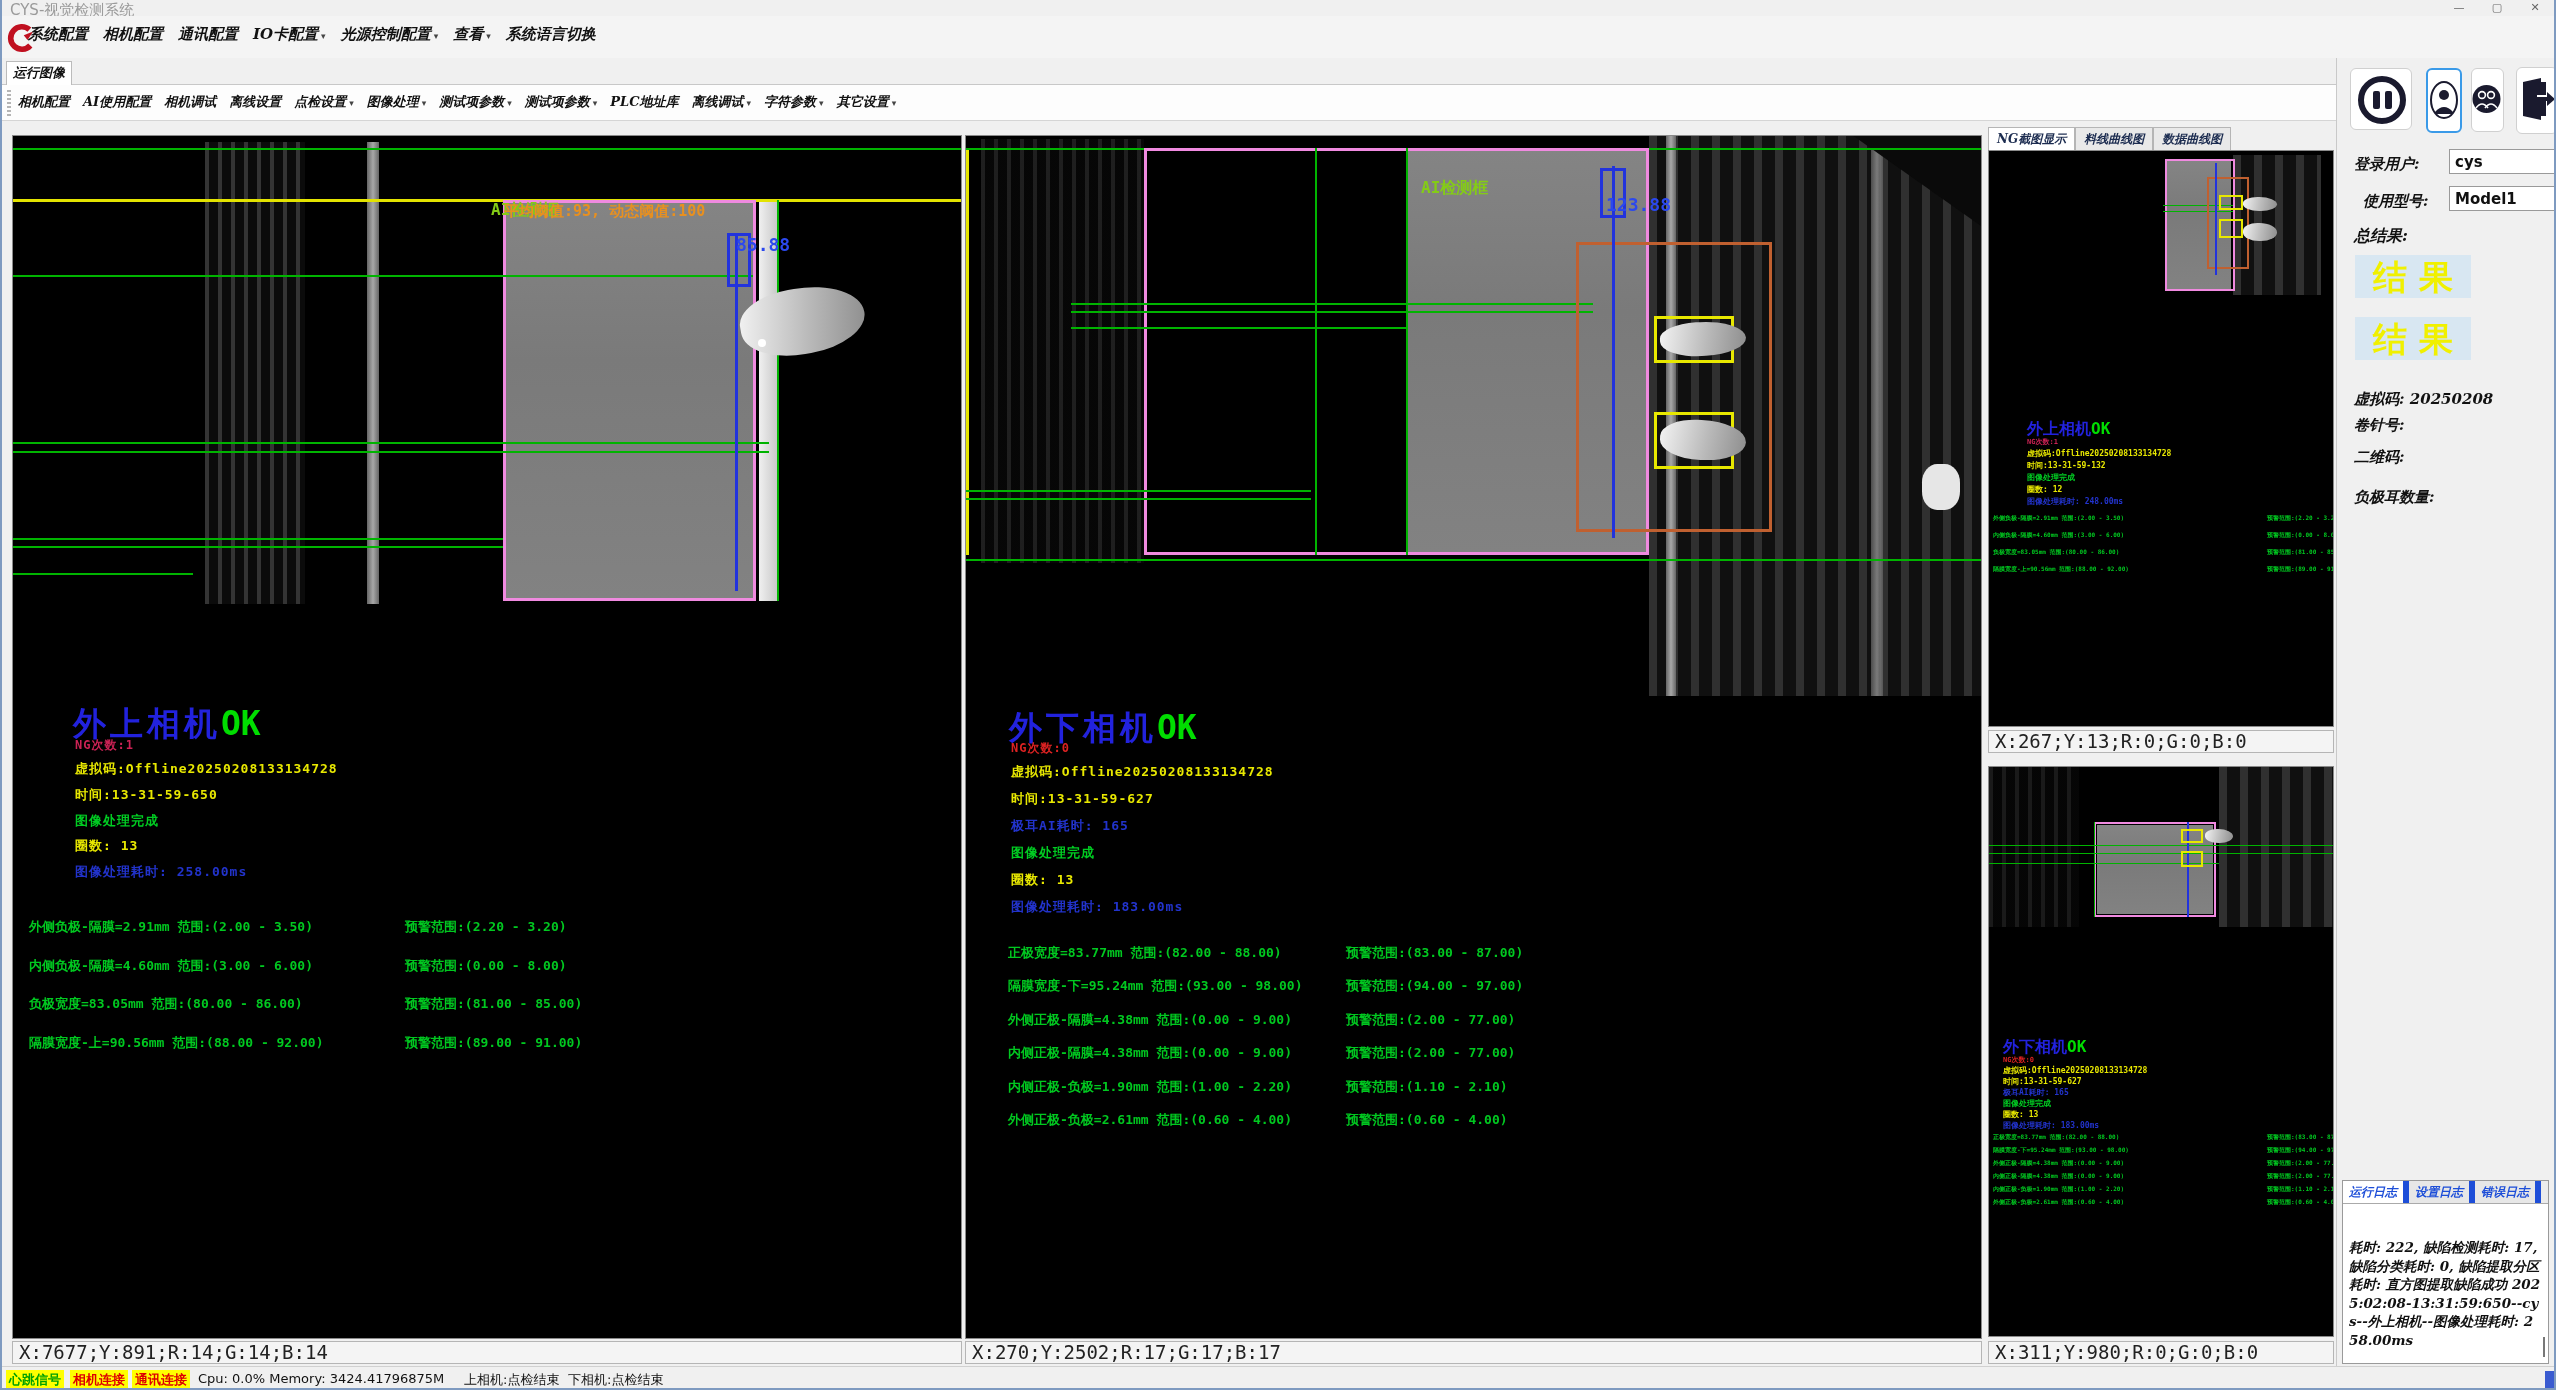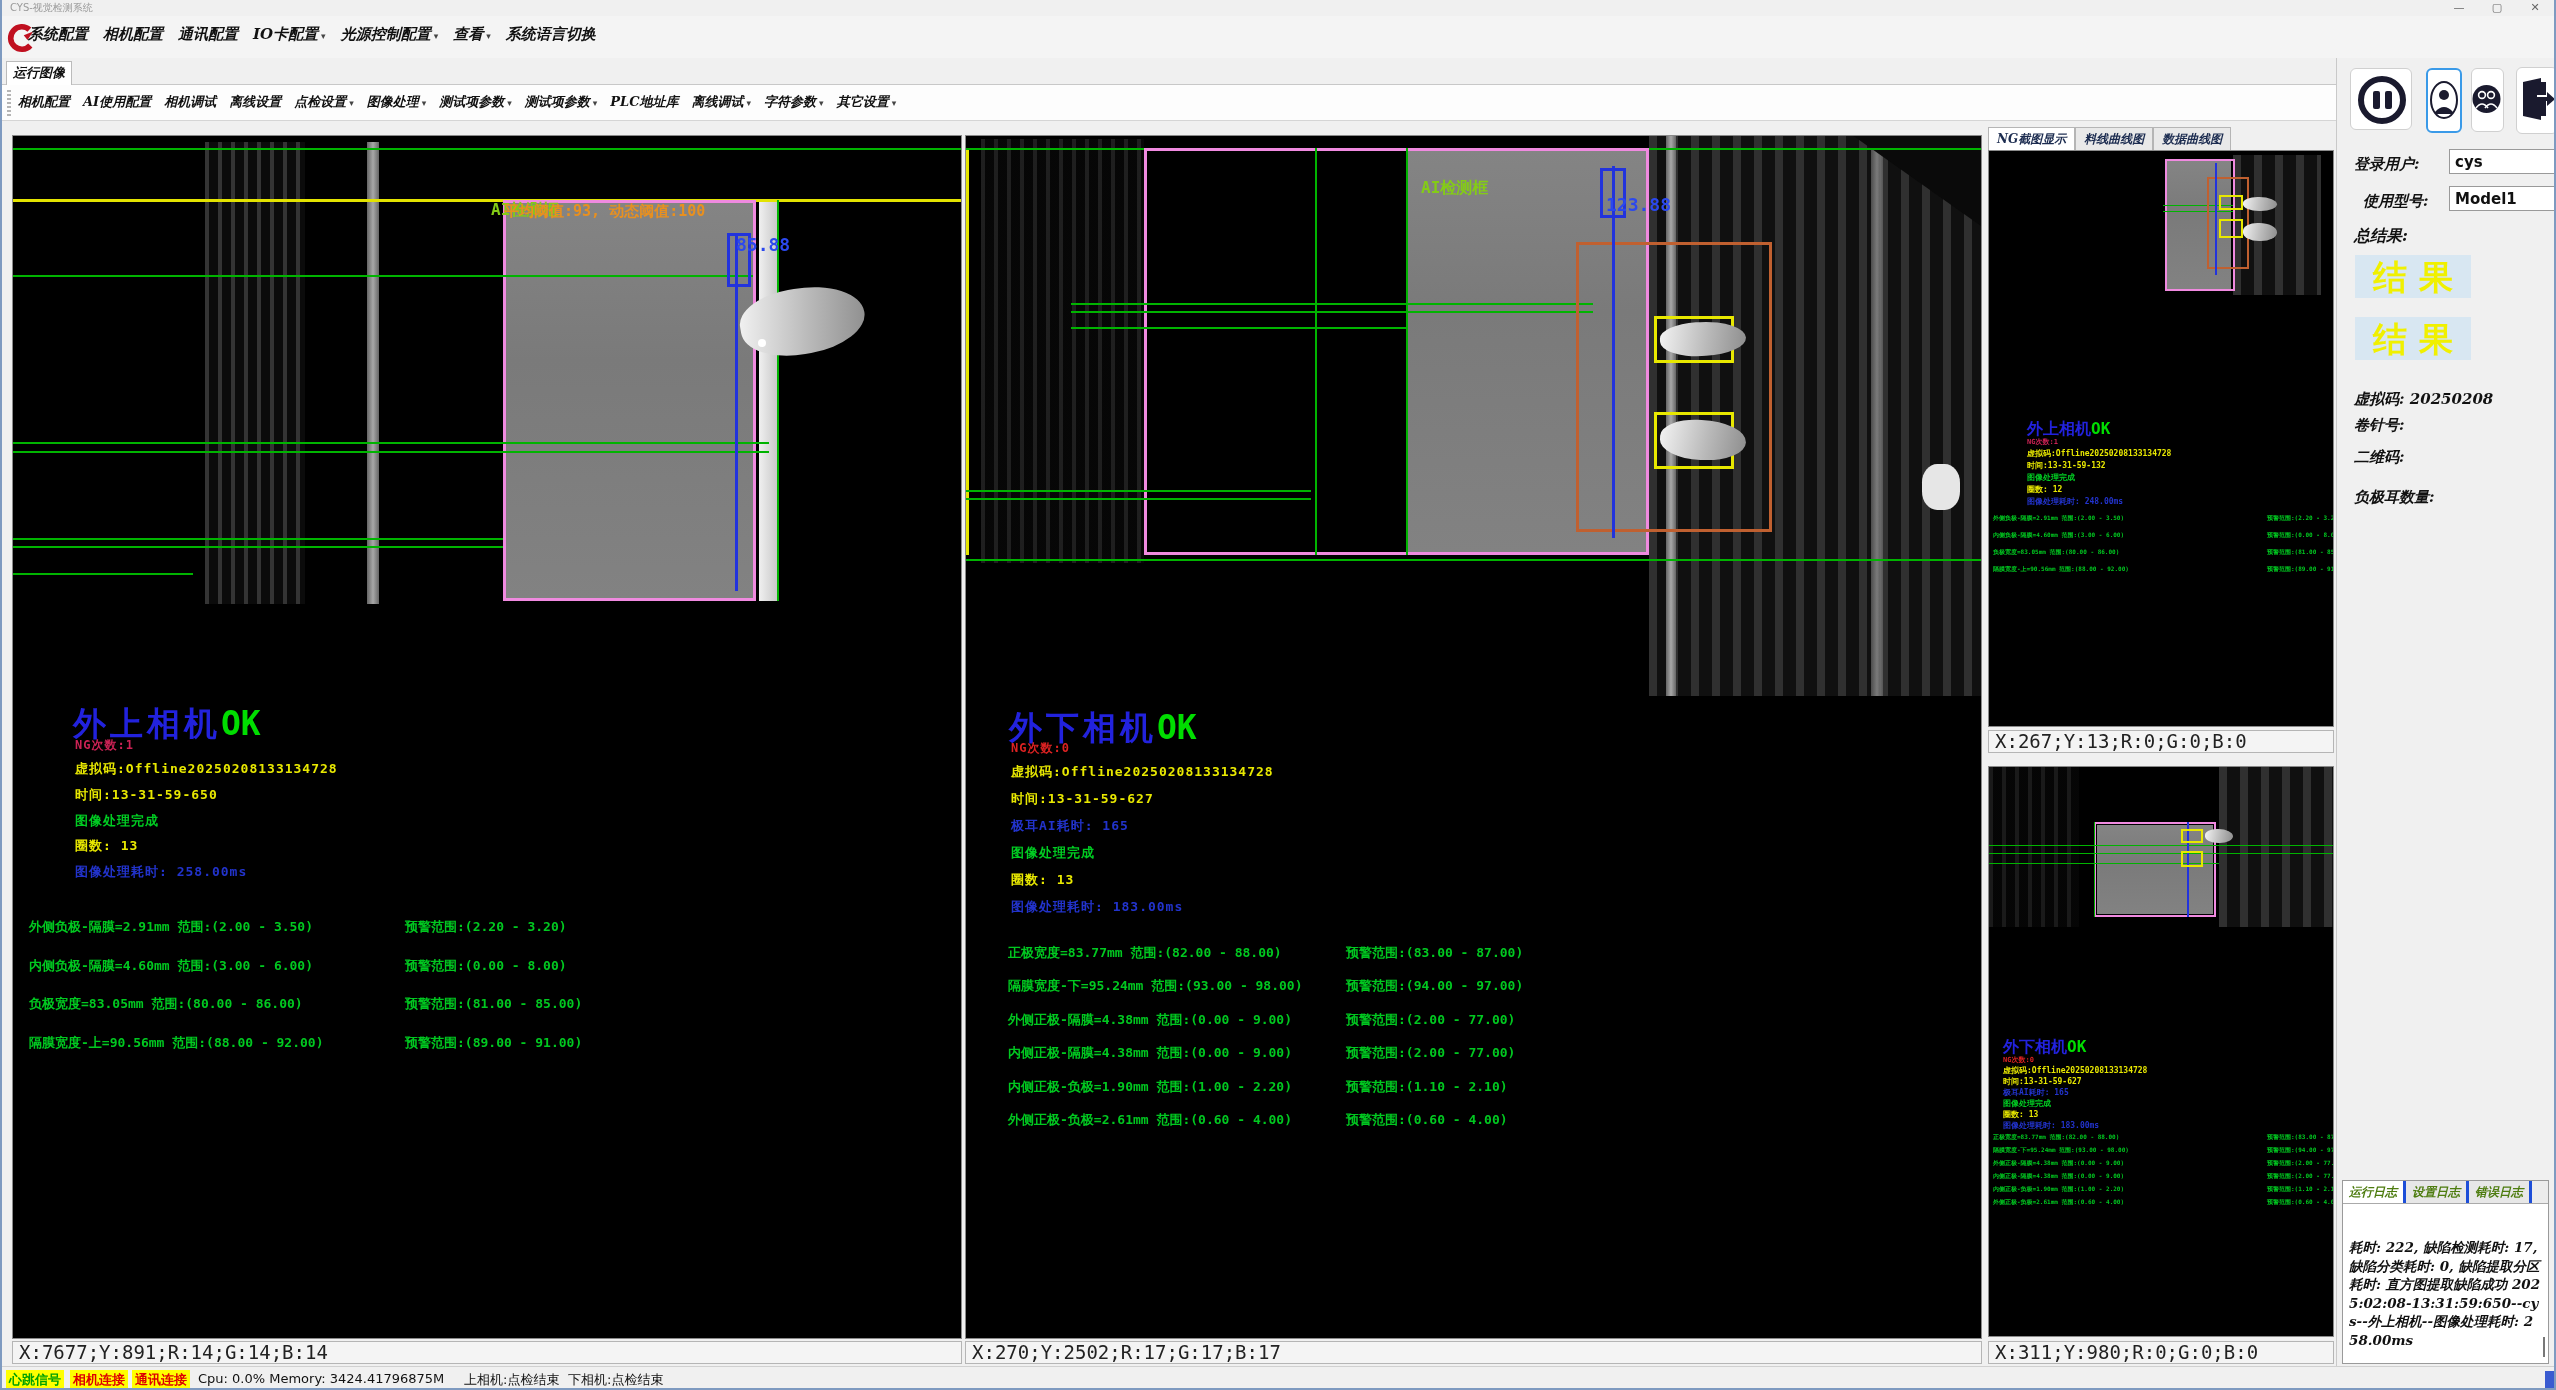--- a/index.html
+++ b/index.html
@@ -3,21 +3,21 @@
 <meta charset="utf-8">
 <style>
   * { margin:0; padding:0; box-sizing:border-box; }
   html,body { width:2556px; height:1390px; }
   body { position:relative; background:#f0f0f0; font-family:"DejaVu Sans",sans-serif; overflow:hidden;
          border-left:2px solid #7e9ac0; border-right:2px solid #7e9ac0; border-bottom:2px solid #7e9ac0; }
   .abs { position:absolute; }
 
   
   .titlebar { position:absolute; left:0; top:0; width:2556px; height:16px; background:#f0f0f0; }
-  .titlebar .t { position:absolute; left:8px; top:1px; font-size:10px; color:#9a9a9a; }
+  .titlebar .t { position:absolute; left:8px; top:1px; font-size:15px; color:#9a9a9a; }
   .winbtns { position:absolute; right:4px; top:0; display:flex; }
   .winbtn { width:38px; height:15px; text-align:center; font-size:11px; color:#666; line-height:15px; }
 
   .menubar { position:absolute; left:0; top:16px; width:2556px; height:42px; background:#f4f4f4; }
   .logo { position:absolute; left:3px; top:6px; width:30px; height:32px; }
   .menuitems { position:absolute; left:26px; top:9px; display:flex; gap:15px; align-items:center; }
   .menuitem { font:italic bold 15px "DejaVu Serif",serif; color:#111; white-space:nowrap; }
   .caret { font-size:9px; color:#444; font-style:normal; margin-left:3px; }
 
   .tabrow { position:absolute; left:0; top:58px; width:2556px; height:27px; background:#f0f0f0; border-bottom:1px solid #c8c8c8; }
@@ -82,21 +82,21 @@
   .sidebar { position:absolute; left:2334px; top:58px; width:222px; height:1308px; background:#f0f0f0; border-left:1px solid #c9c9c9; }
   .iconbtn { position:absolute; background:#fff; border:1px solid #d0d0d0; border-radius:6px; }
   .sb-label { position:absolute; font:italic bold 15px "DejaVu Serif",serif; color:#111; white-space:nowrap; }
   .sb-input { position:absolute; width:120px; height:25px; border:1px solid #9a9a9a; background:#fff;
               font:bold 15px "DejaVu Sans",sans-serif; color:#111; padding:0 5px; }
   .resultblock { position:absolute; left:18px; width:116px; height:43px; background:#d8e7f2;
                  font:bold 34px "DejaVu Serif",serif; color:#f0f000; text-align:center; line-height:44px; letter-spacing:12px; text-indent:12px; }
 
   .logbox { position:absolute; left:2340px; top:1180px; width:207px; height:184px; background:#fff; border:1px solid #9a9a9a; }
   .logtabs { display:flex; height:23px; background:#ececec; border-bottom:1px solid #aaa; }
-  .logtab { padding:0 6px; font:italic bold 12px "DejaVu Serif",serif; color:#4d7c0f; line-height:22px; border-right:3px solid #1d4ed8; background:#e7e7e7; }
+  .logtab { padding:0 6px; font:italic bold 12px "DejaVu Serif",serif; color:#1d4ed8; line-height:22px; border-right:6px solid #1d4ed8; background:#e7e7e7; }
   .logtab.active { background:#fff; }
   .logcontent { padding:4px 6px; font:italic bold 13.5px "DejaVu Serif",serif; color:#111; line-height:18.5px; word-break:break-all;margin-top:30px; }
   .logscroll { position:absolute; right:3px; bottom:6px; width:2px; height:20px; background:#777; }
 
   
   .statusbar { position:absolute; left:0; top:1366px; width:2556px; height:24px; background:#f0f0f0; border-top:1px solid #d0d0d0;
                font:13px "DejaVu Sans",sans-serif; color:#111; }
   .chip { position:absolute; top:3px; padding:1px 3px; background:#ffff00; font-weight:bold; font-size:13px; }
   .sbtext { position:absolute; top:4px; font-size:13px; color:#111; white-space:nowrap; }
   .grip-blue { position:absolute; right:0; bottom:0; width:13px; height:19px; background:#3a5bd0; }

